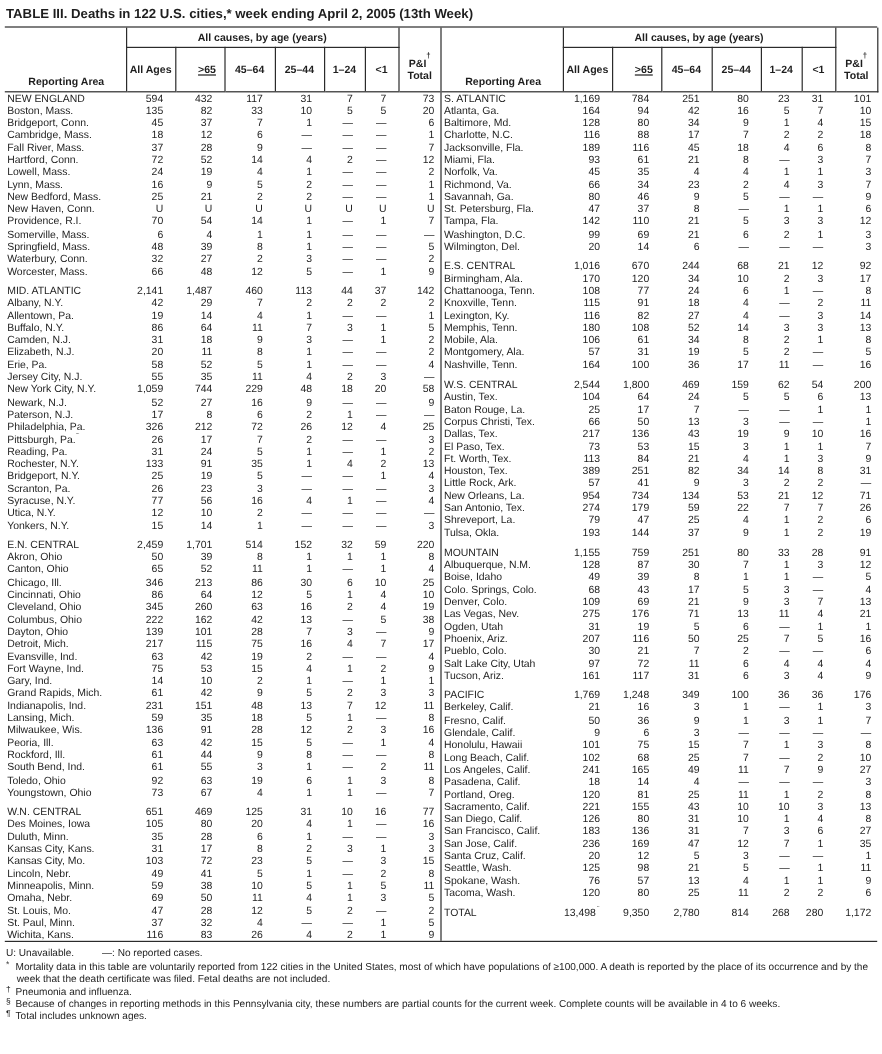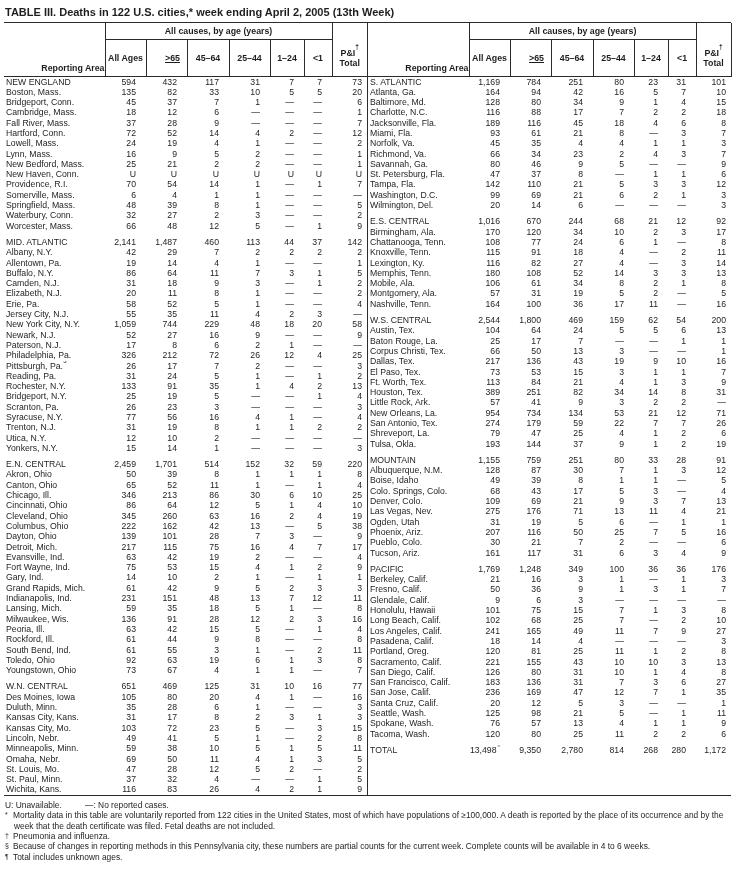--- a/index.html
+++ b/index.html
@@ -13,21 +13,21 @@
   .half{flex:0 0 363px;box-sizing:border-box;}
   .half.left{border-right:1px solid #2b2b2b;}
   table{border-collapse:collapse;width:100%;table-layout:fixed;}
   col.c0{width:101px}col.c1{width:41px}col.c2{width:41px}col.c3{width:42px}
   col.c4{width:41px}col.c5{width:34px}col.c6{width:28px}col.c7{width:35px}
   th{font-weight:bold;font-size:8.8px;padding:0;margin:0;}
   .th-group{border-left:1px solid #2b2b2b;border-right:1px solid #2b2b2b;border-bottom:1px solid #2b2b2b;
     text-align:center;height:16px;font-weight:bold;margin-left:28px;}
   .th-blank{height:16px;}
   tr.hdr2 th{border-bottom:1.5px solid #2b2b2b;height:33px;vertical-align:middle;text-align:center;line-height:10px;}
-  tr.hdr2 th.th-area{text-align:right;vertical-align:bottom;padding-left:2px;padding-bottom:3px;}
+  tr.hdr2 th.th-area{text-align:center;vertical-align:bottom;padding-left:2px;padding-bottom:3px;}
   .vr{border-left:1px solid #2b2b2b;}
   .edge{border-right:1px solid #2b2b2b;}
   .ul{text-decoration:underline;margin-left:12px;}
   tbody td{font-size:8.7px;height:10.3px;line-height:10.3px;padding:0;white-space:nowrap;overflow:hidden;}
   td.area{padding-left:2px;text-align:left;}
   td.num{text-align:right;padding-right:10px;}
   td.num.last{padding-right:5px;}
   tr.spacer td{height:6px;line-height:6px;}
   sup{font-size:6.5px;line-height:0;vertical-align:top;position:relative;top:-1px;}
   .footnotes{padding:4px 1px 0 1px;font-size:8.4px;line-height:10.4px;}
@@ -398,30 +398,20 @@
               <td class="area">Syracuse, N.Y.</td>
               <td class="num">77</td>
               <td class="num">56</td>
               <td class="num">16</td>
               <td class="num">4</td>
               <td class="num">1</td>
               <td class="num">—</td>
               <td class="num last">4</td>
             </tr>
             <tr>
-              <td class="area">Trenton, N.J.</td>
-              <td class="num">31</td>
-              <td class="num">19</td>
-              <td class="num">8</td>
-              <td class="num">1</td>
-              <td class="num">1</td>
-              <td class="num">2</td>
-              <td class="num last">2</td>
-            </tr>
-            <tr>
               <td class="area">Utica, N.Y.</td>
               <td class="num">12</td>
               <td class="num">10</td>
               <td class="num">2</td>
               <td class="num">—</td>
               <td class="num">—</td>
               <td class="num">—</td>
               <td class="num last">—</td>
             </tr>
             <tr>
@@ -1236,20 +1226,30 @@
               <td class="area">Pueblo, Colo.</td>
               <td class="num">30</td>
               <td class="num">21</td>
               <td class="num">7</td>
               <td class="num">2</td>
               <td class="num">—</td>
               <td class="num">—</td>
               <td class="num last">6</td>
             </tr>
             <tr>
+              <td class="area">Salt Lake City, Utah</td>
+              <td class="num">97</td>
+              <td class="num">72</td>
+              <td class="num">11</td>
+              <td class="num">6</td>
+              <td class="num">4</td>
+              <td class="num">4</td>
+              <td class="num last">4</td>
+            </tr>
+            <tr>
               <td class="area">Tucson, Ariz.</td>
               <td class="num">161</td>
               <td class="num">117</td>
               <td class="num">31</td>
               <td class="num">6</td>
               <td class="num">3</td>
               <td class="num">4</td>
               <td class="num last">9</td>
             </tr>
             <tr class="spacer">

